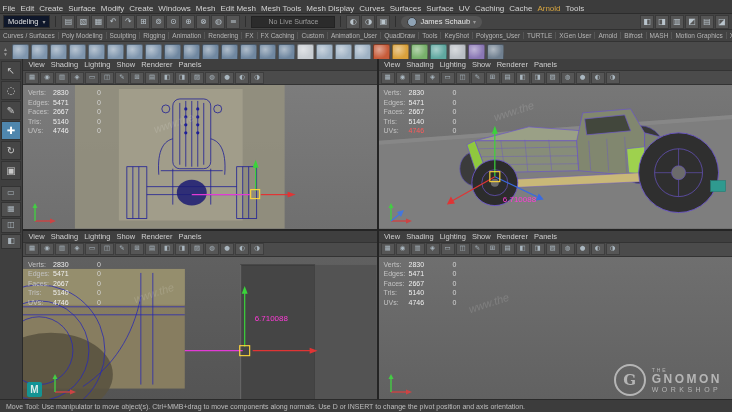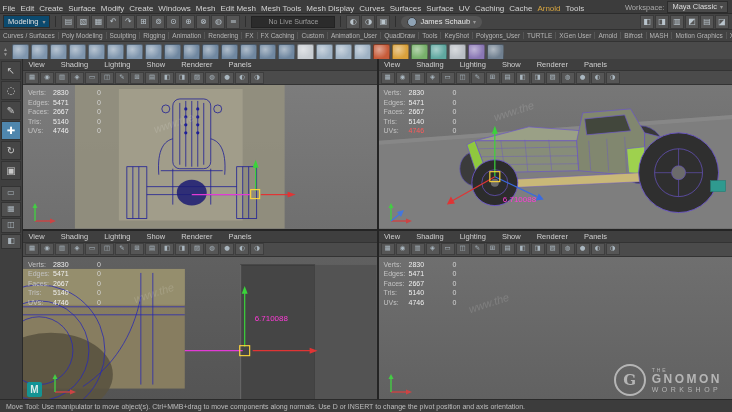--- a/index.html
+++ b/index.html
@@ -11,21 +11,21 @@
            font-size:8px;white-space:nowrap;overflow:hidden;border-bottom:1px solid #2c2c2c;}
   .menu-items{display:flex;align-items:center;flex:1;min-width:0;overflow:hidden;}
   .menu-item{padding:0 2.5px;color:#d4d4d4;cursor:default;}
   .menu-items .menu-item:nth-child(18){color:#d7a53f;}
   .workspace{display:flex;align-items:center;gap:3px;padding:0 4px;font-size:7.5px;color:#aaa;}
   .ws-box{background:#4a4a4a;border:1px solid #2c2c2c;padding:0 4px;color:#ddd;display:flex;gap:3px;align-items:center;height:10px;line-height:10px;}
   .caret{font-size:6px;color:#999;}
   
   .toolbar{height:15px;background:#444;display:flex;align-items:center;gap:2px;
            padding:0 3px;border-bottom:1px solid #303030;white-space:nowrap;}
-  .menuset{background:#0c4a6e;border:1px solid #2c2c2c;height:11px;display:flex;align-items:center;
+  .menuset{background:#0f172a;border:1px solid #2c2c2c;height:11px;display:flex;align-items:center;
            gap:4px;padding:0 4px;font-size:7.5px;color:#e0e0e0;}
   .tb-group{display:flex;gap:1px;align-items:center;}
   .tb-icon{width:12px;height:12px;background:#555;border:1px solid #3a3a3a;color:#b9c4cc;
            font-family:"DejaVu Sans",sans-serif;font-size:8px;line-height:11px;text-align:center;}
   .tb-sep{width:1px;height:11px;background:#2e2e2e;margin:0 3px;}
   .live-field{background:#2b2b2b;border:1px solid #222;color:#9a9a9a;font-size:7px;
               height:10px;line-height:10px;padding:0 6px;min-width:70px;text-align:center;}
   .user-chip{display:flex;align-items:center;gap:3px;background:#555;border-radius:7px;
              height:12px;padding:0 6px;font-size:7.5px;color:#e6e6e6;}
   .avatar{width:8px;height:8px;border-radius:50%;background:#8fa3b5;border:1px solid #3a3a3a;}
@@ -46,21 +46,21 @@
   .tools,.layouts{display:flex;flex-direction:column;gap:1px;align-items:center;}
   .tool{width:18px;height:17px;color:#c8c8c8;font-family:"DejaVu Sans",sans-serif;font-size:10px;
         line-height:17px;text-align:center;background:#464646;border:1px solid #333;}
   .tools .tool:nth-child(4){background:#4f86ad;color:#fff;}
   .layouts{margin-top:6px;}
   .layout-btn{width:18px;height:13px;color:#aab4bc;font-family:"DejaVu Sans",sans-serif;font-size:8px;
         line-height:12px;text-align:center;background:#505050;border:1px solid #333;}
   .viewports{position:absolute;left:23px;top:0;right:0;bottom:0;display:grid;
              grid-template-columns:1fr 1fr;grid-template-rows:1fr 1fr;gap:2px;background:#242424;}
   .viewport{display:flex;flex-direction:column;min-height:0;background:#666;}
-  .vp-menubar{height:11px;background:#3f3f3f;display:flex;align-items:center;gap:11px;
+  .vp-menubar{height:11px;background:#3f3f3f;display:flex;align-items:center;gap:1px;
               padding:0 3px;font-size:7.5px;color:#cfcfcf;border-bottom:1px solid #333;}
   .vp-menu-item{padding:0 2.5px;}
   .vp-toolbar{height:13px;background:#4b4b4b;display:flex;align-items:center;gap:1px;
               padding:0 2px;border-bottom:1px solid #333;}
   .vp-tb-icon{width:12px;height:10px;background:#565656;border:1px solid #3e3e3e;color:#a9b6bf;
               font-family:"DejaVu Sans",sans-serif;font-size:6.5px;line-height:9px;text-align:center;}
   .vp-canvas{flex:1;position:relative;min-height:0;overflow:hidden;}
   .cv-front{background:linear-gradient(#7c7c7c,#6f6f6f);}
   .cv-persp{background:linear-gradient(#777,#676767);}
   .cv-side {background:linear-gradient(#606060,#545454);}
@@ -116,27 +116,20 @@
         <span class="menu-item">Mesh Display</span>
         <span class="menu-item">Curves</span>
         <span class="menu-item">Surfaces</span>
         <span class="menu-item">Surface</span>
         <span class="menu-item">UV</span>
         <span class="menu-item">Caching</span>
         <span class="menu-item">Cache</span>
         <span class="menu-item">Arnold</span>
         <span class="menu-item">Tools</span>
       </div>
-    <div class="workspace">
-      <span>Workspace:</span>
-      <span class="ws-box">
-          <span>Maya Classic</span>
-          <span class="caret">▾</span>
-        </span>
-    </div>
   </div>
 
   <div class="toolbar">
     <div class="menuset">
       <span>Modeling</span>
       <span class="caret">▾</span>
     </div>
     <div class="tb-sep"></div>
     <div class="tb-group">
 

